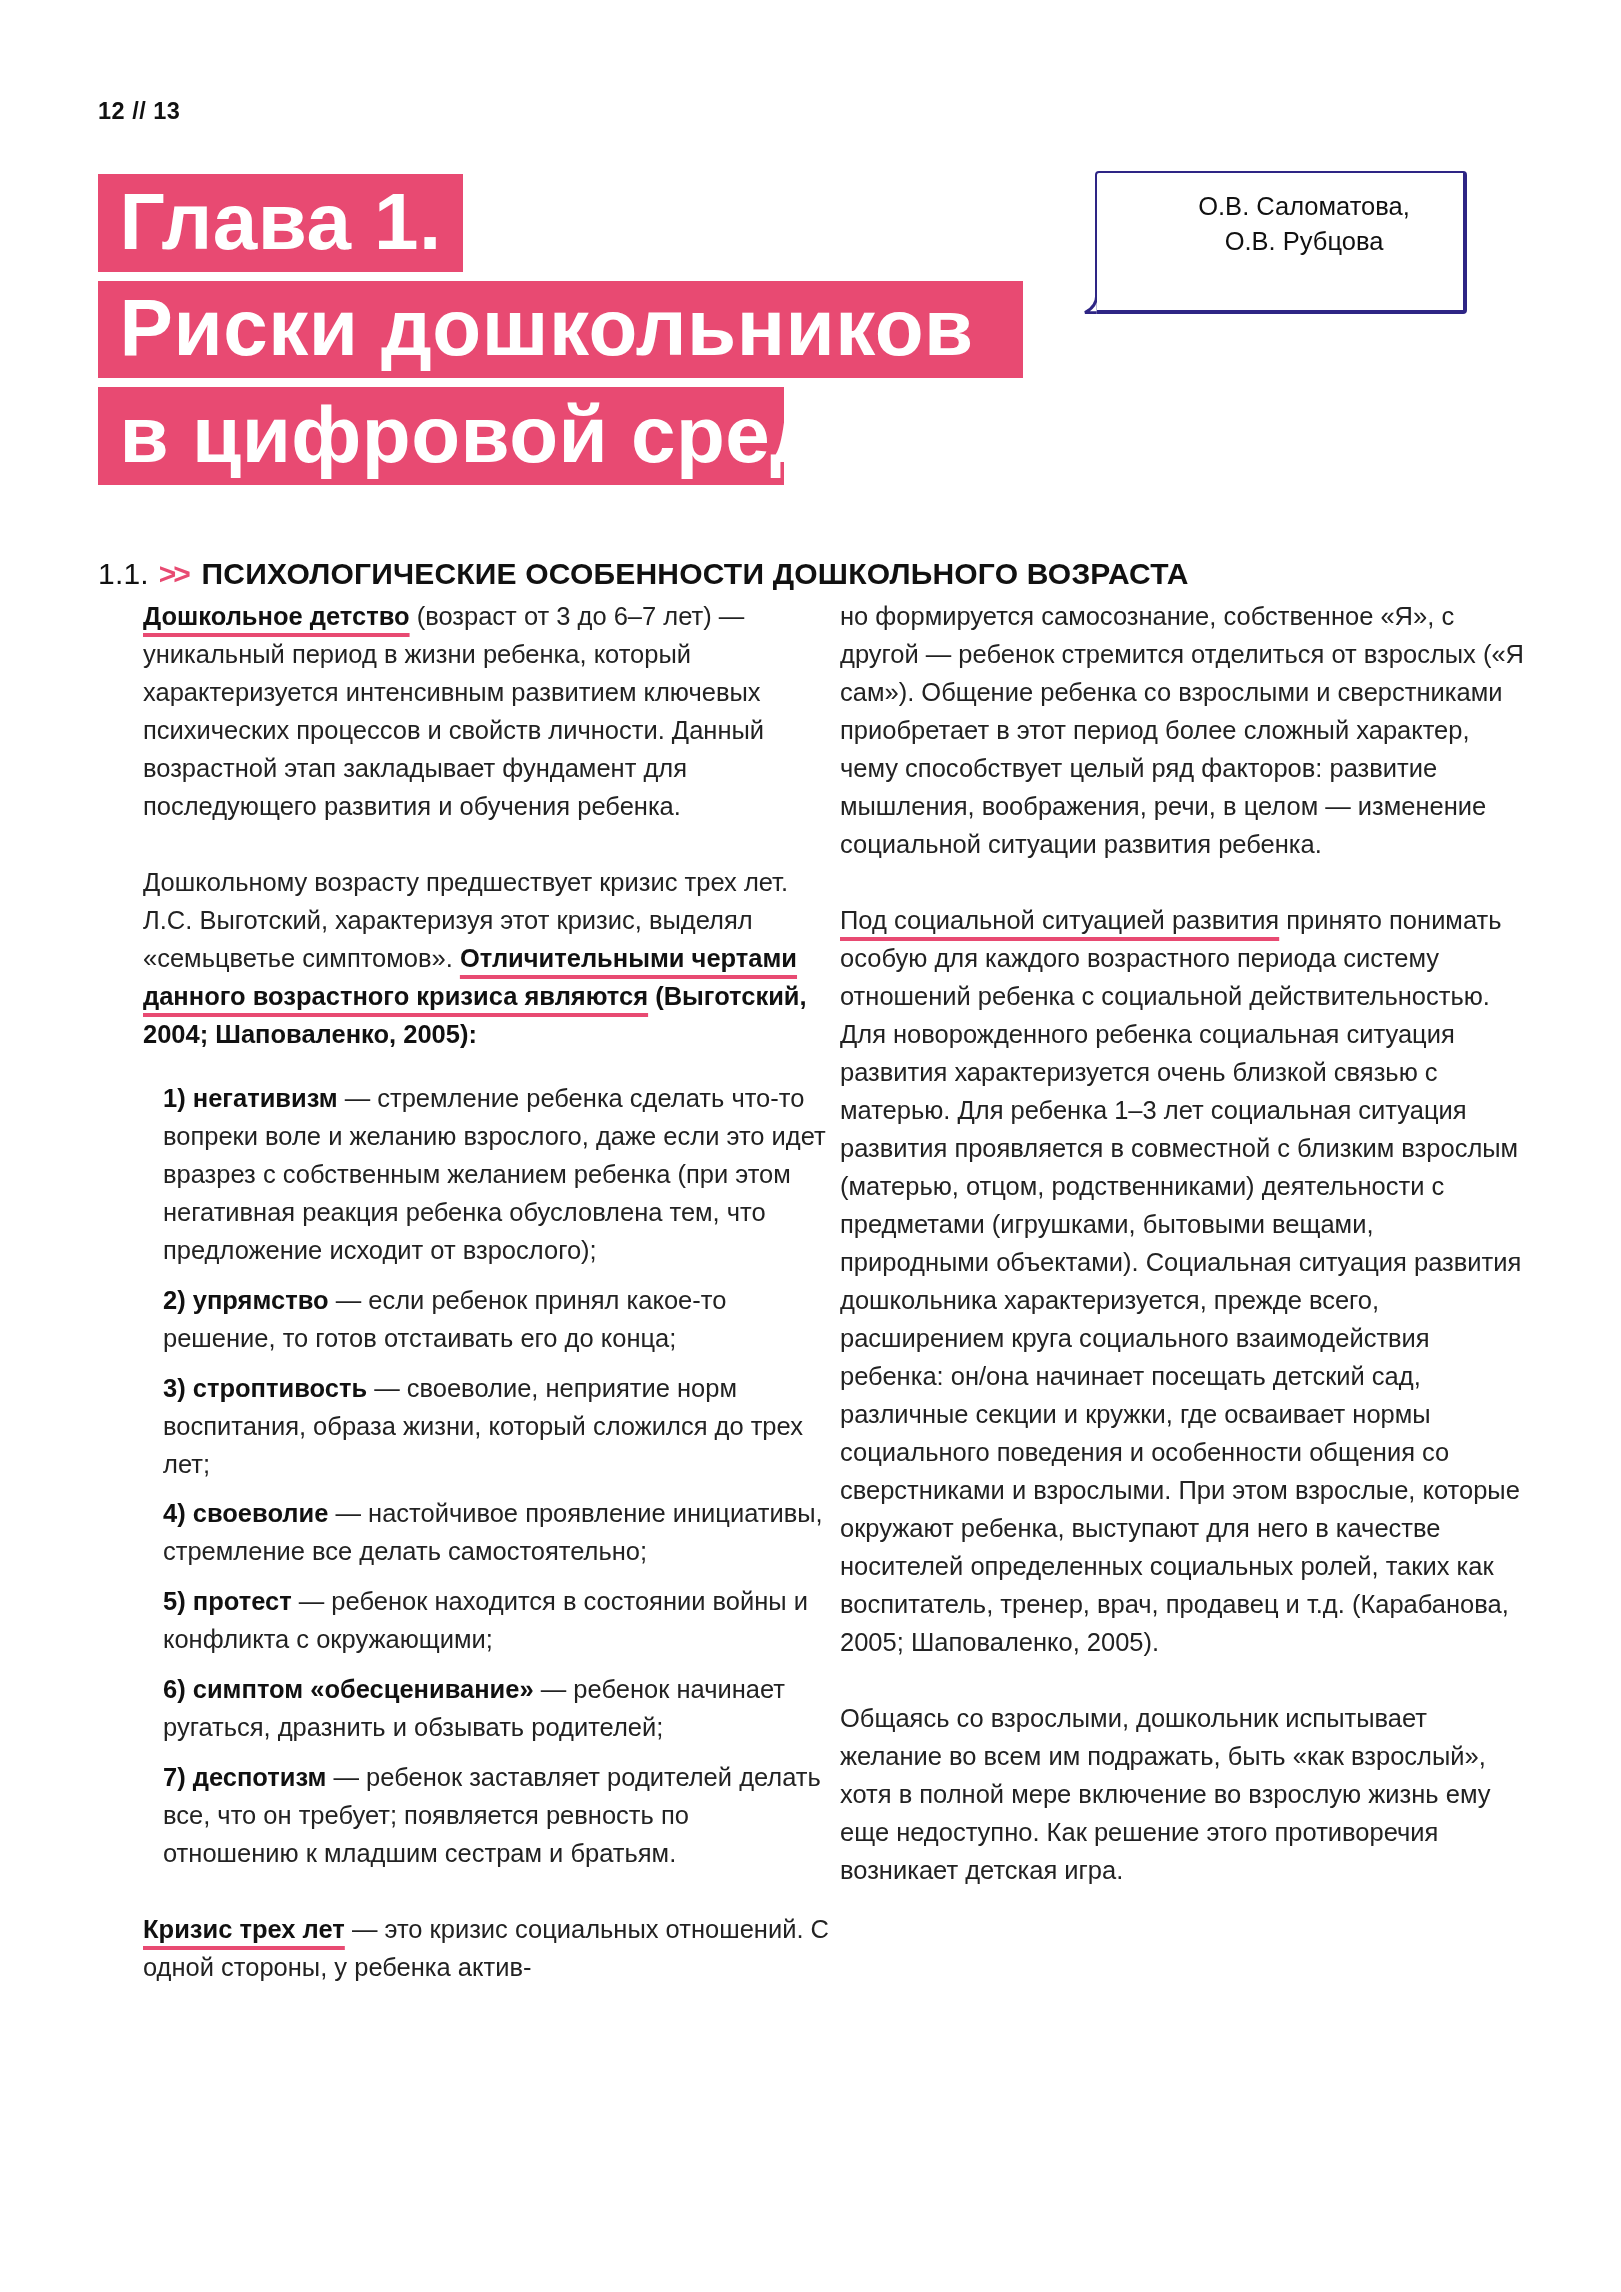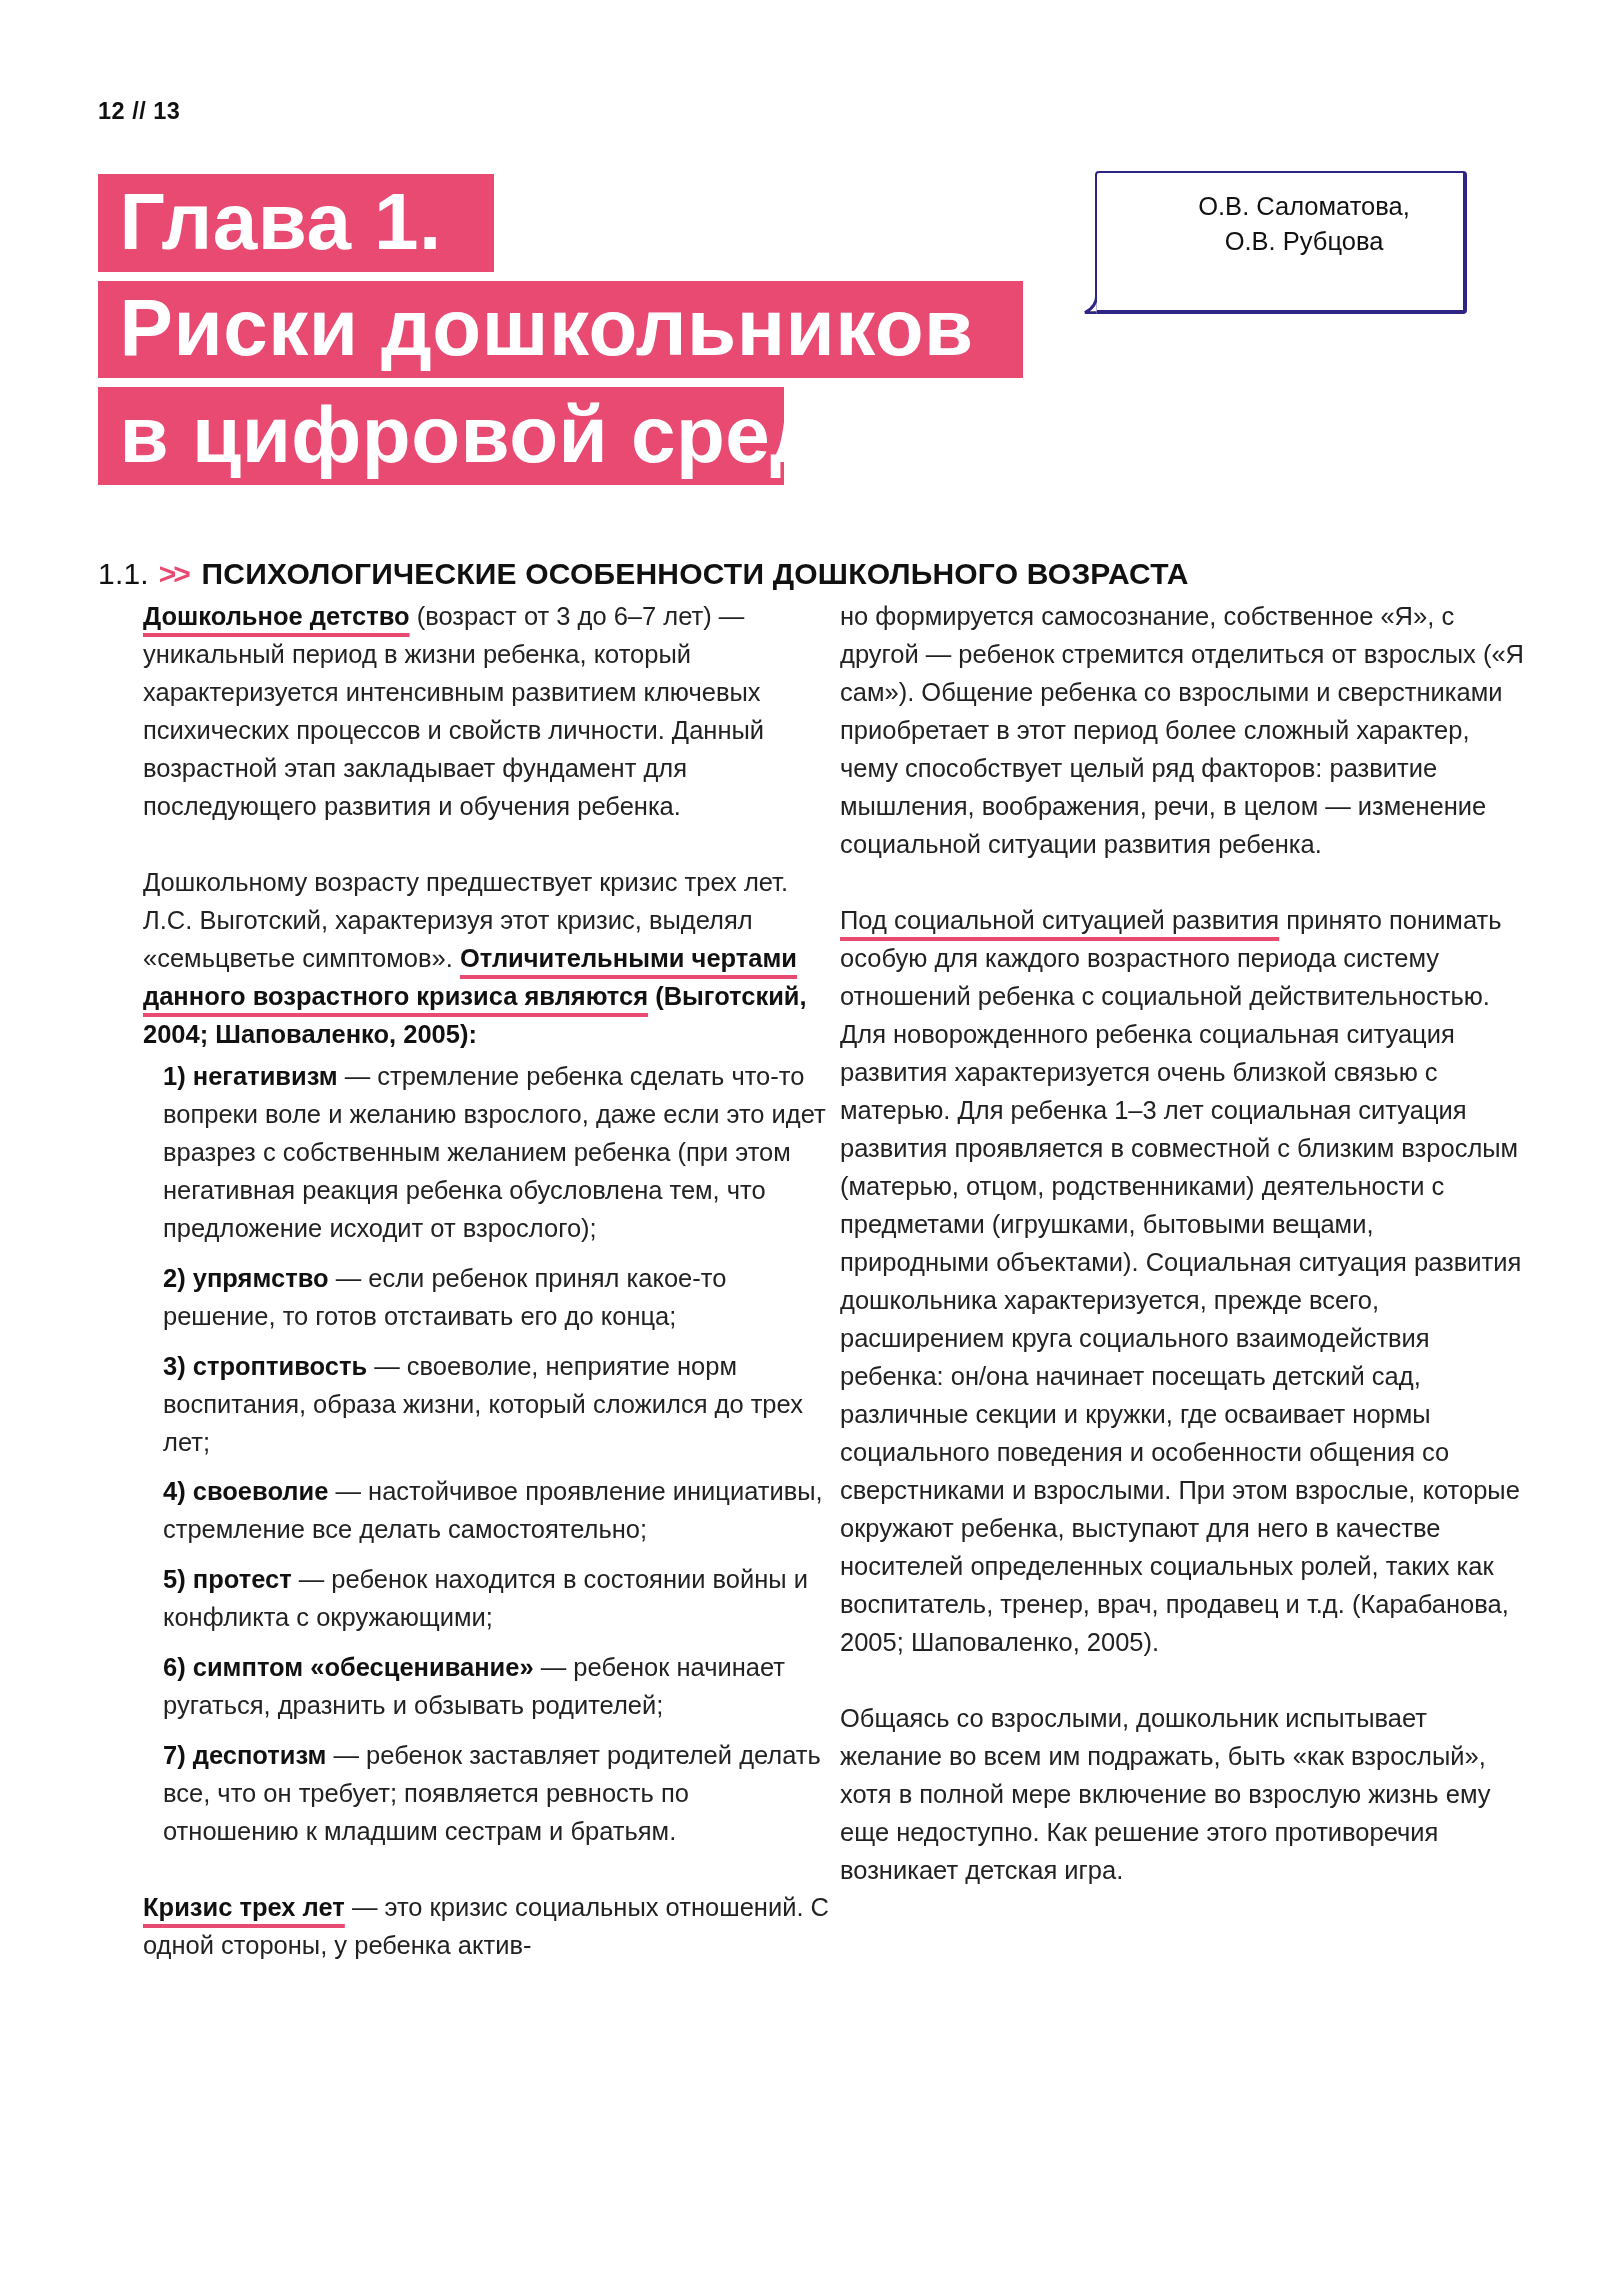--- a/index.html
+++ b/index.html
@@ -35,21 +35,21 @@
       background: #e84a72;
       color: #ffffff;
       font-weight: bold;
       font-size: 80px;
       line-height: 88px;
       padding: 3.9px 21.6px 5.9px 21.6px;
       margin-bottom: 8.8px;
       letter-spacing: 0.5px;
       white-space: nowrap;
     }
-    .title-line:nth-child(1) { width: 396px; box-sizing: border-box; }
+    .title-line:nth-child(1) { width: 365px; box-sizing: border-box; }
     .title-line:nth-child(2) { width: 925px; box-sizing: border-box; }
     .title-line:nth-child(3) { width: 686px; box-sizing: border-box; }
 
     .authors-box {
       position: absolute;
       left: 1095px;
       top: 171px;
       width: 372px;
       height: 143px;
       box-sizing: border-box;
@@ -152,21 +152,21 @@
 
 <div class="section-heading">
   <span class="num">1.1.</span><span class="chevrons">&gt;&gt;</span><span>ПСИХОЛОГИЧЕСКИЕ ОСОБЕННОСТИ ДОШКОЛЬНОГО ВОЗРАСТА</span>
 </div>
 
 <div class="column col-left">
   <p class="para">
     <span class="u strong">Дошкольное детство</span><span> (возраст от 3 до 6–7 лет) — уникальный период в жизни ребенка, который характеризуется интенсивным развитием ключевых психических процессов и свойств личности. Данный возрастной этап закладывает фундамент для последующего развития и обучения ребенка.</span>
   </p>
 
-  <p class="para" style="margin-bottom:4px">
+  <p class="para" style="margin-bottom:26px">
     <span>Дошкольному возрасту предшествует кризис трех лет. Л.С. Выготский, характеризуя этот кризис, выделял «семьцветье симптомов». </span><span class="u strong">Отличительными чертами данного возрастного кризиса являются</span><span class="strong"> (Выготский, 2004; Шаповаленко, 2005):</span>
   </p>
 
   <div class="list-block">
     <p class="list-item"><span class="strong">1) негативизм</span><span> — стремление ребенка сделать что-то вопреки воле и желанию взрослого, даже если это идет вразрез с собственным желанием ребенка (при этом негативная реакция ребенка обусловлена тем, что предложение исходит от взрослого);</span></p>
     <p class="list-item"><span class="strong">2) упрямство</span><span> — если ребенок принял какое-то решение, то готов отстаивать его до конца;</span></p>
     <p class="list-item"><span class="strong">3) строптивость</span><span> — своеволие, неприятие норм воспитания, образа жизни, который сложился до трех лет;</span></p>
     <p class="list-item"><span class="strong">4) своеволие</span><span> — настойчивое проявление инициативы, стремление все делать самостоятельно;</span></p>
     <p class="list-item"><span class="strong">5) протест</span><span> — ребенок находится в состоянии войны и конфликта с окружающими;</span></p>
     <p class="list-item"><span class="strong">6) симптом  «обесценивание»</span><span> — ребенок начинает ругаться, дразнить и обзывать родителей;</span></p>

